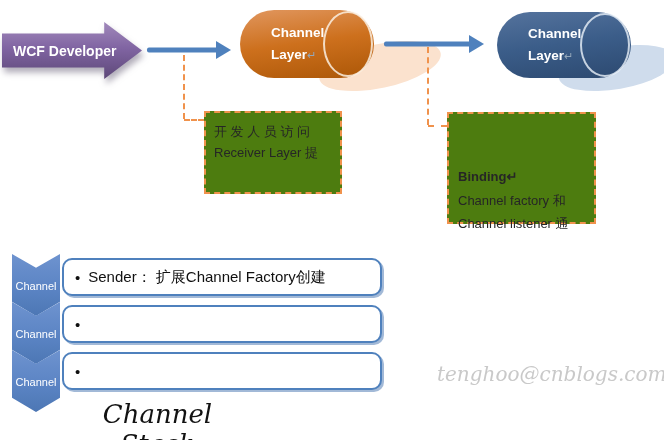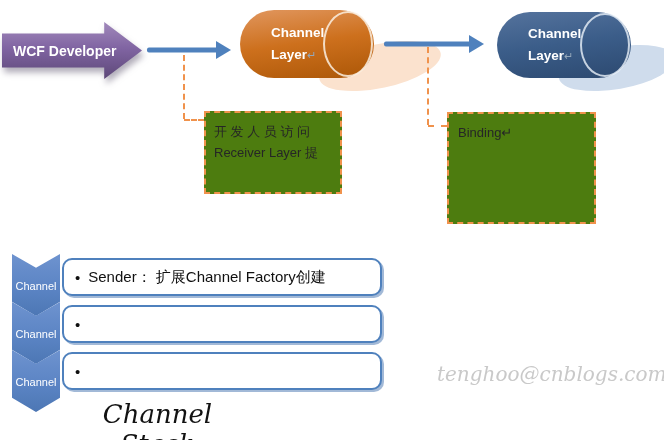--- a/index.html
+++ b/index.html
@@ -41,21 +41,21 @@
   .ret{color:#93a7ba;font-weight:normal;font-size:11px;}
   
   .dash-v{position:absolute;width:0;border-left:2px dashed #f0924c;}
   .dash-h{position:absolute;height:0;border-top:2px dashed #f0924c;}
   #c1v{left:183px;top:55px;height:64px;} #c1h{left:184px;top:119px;width:20px;}
   #c2v{left:427px;top:47px;height:78px;} #c2h{left:428px;top:125px;width:19px;}
   .note{position:absolute;border:2px dashed #f0924c;background:#4d7c0f;color:#262626;
     font-size:13px;box-sizing:border-box;z-index:2;}
   #note-left{left:204px;top:111px;width:138px;height:83px;padding:8px 8px;line-height:21px;}
   #note-right{left:447px;top:112px;width:149px;height:112px;padding:7px 9px;line-height:23.5px;}
-  #note-right .title{font-weight:normal;}
+  #note-right .title{font-weight:bold;margin-top:44px;}
   .note div{white-space:nowrap;}
   
   .chevron{position:absolute;left:12px;width:48px;height:62px;z-index:0;
     background:linear-gradient(180deg,#6e93cf 0%,#5b84c4 55%,#4d77b4 100%);
     clip-path:polygon(0 0,50% 22%,100% 0,100% 77%,50% 100%,0 77%);}
   #chev1{top:254px;} #chev2{top:302px;} #chev3{top:350px;}
   .chev-label{position:absolute;left:0;right:0;top:26px;text-align:center;
     color:#fff;font-size:11px;}
   .row-box{position:absolute;left:62px;width:320px;height:38px;background:#fff;
     border:2px solid #4f81bd;border-radius:10px;box-sizing:border-box;
@@ -112,20 +112,22 @@
   <div class="dash-v" id="c2v"></div>
   <div class="dash-h" id="c2h"></div>
 
   <div class="note" id="note-left">
     <div>开 发 人 员 访 问</div>
     <div>Receiver Layer 提</div>
   </div>
 
   <div class="note" id="note-right">
     <div class="title">Binding↵</div>
+    <div>Channel factory 和</div>
+    <div>Channel listener 通</div>
   </div>
 
   <div class="chevron" id="chev1">
     <span class="chev-label">Channel</span>
   </div>
   <div class="chevron" id="chev2">
     <span class="chev-label">Channel</span>
   </div>
   <div class="chevron" id="chev3">
     <span class="chev-label">Channel</span>

